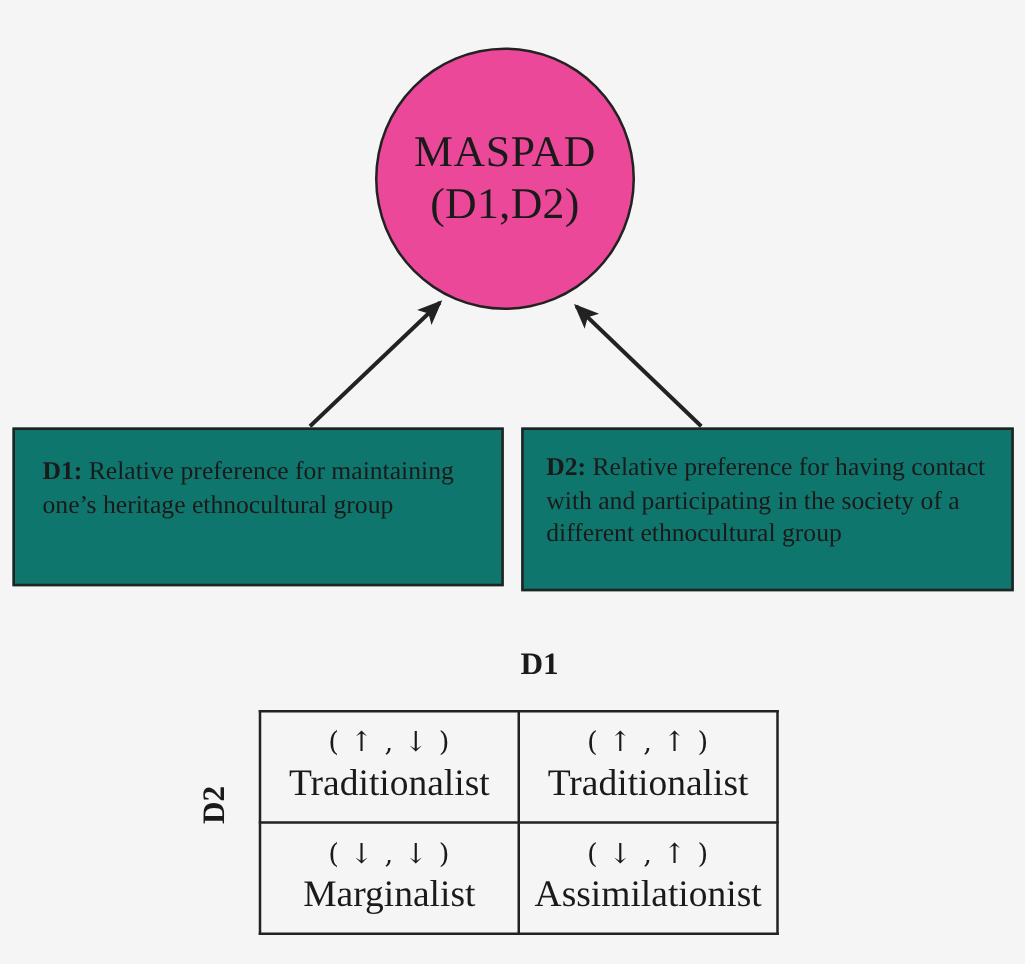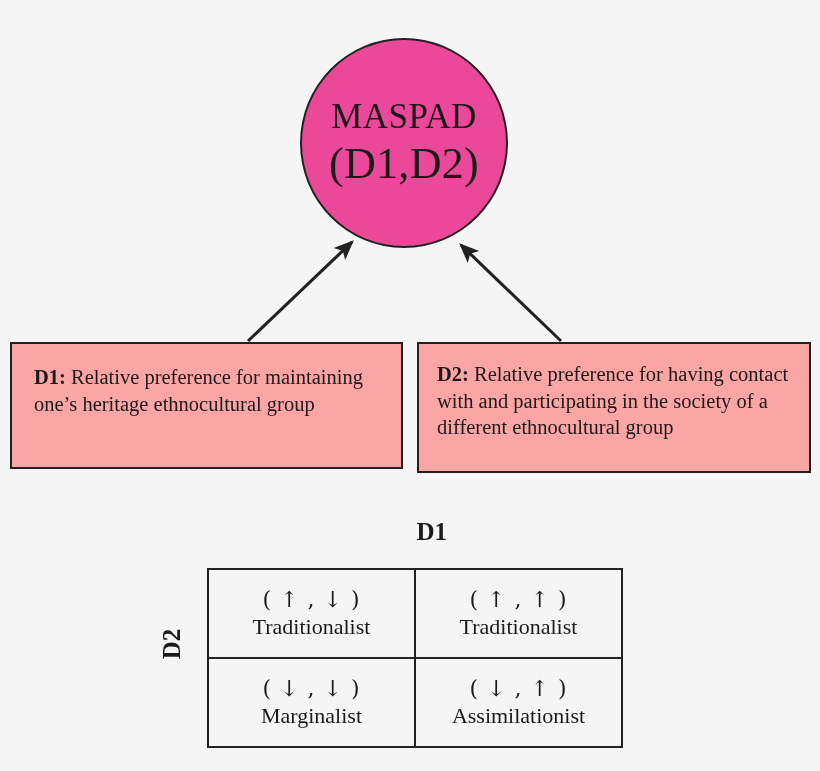--- a/index.html
+++ b/index.html
@@ -40,40 +40,40 @@
     justify-content: center;
     z-index: 3;
   }
   .circle-line-1 {
     font-size: 35px;
     line-height: 1.16;
     letter-spacing: 0.5px;
     white-space: nowrap;
   }
   .circle-line-2 {
-    font-size: 44px;
+    font-size: 35px;
     line-height: 1.16;
     letter-spacing: 0.3px;
     white-space: nowrap;
   }
 
   
   #connector-layer {
     position: absolute;
     left: 0; top: 0;
     width: 820px;
     height: 771px;
     z-index: 1;
   }
 
   
   .dim-box {
     position: absolute;
     border: 2.2px solid #222;
-    background: #fca5a5;
+    background: #0f766e;
     box-sizing: border-box;
     z-index: 2;
   }
   #box-d1 {
     left: 10px;
     top: 342px;
     width: 393px;
     height: 127px;
     padding: 20px 18px 0 22px;
   }
@@ -115,21 +115,21 @@
     vertical-align: middle;
     padding: 0;
   }
   .cell-arrows {
     font-size: 22px;
     line-height: 1.22;
     letter-spacing: 1px;
     font-family: "DejaVu Serif", serif;
   }
   .cell-label {
-    font-size: 22px;
+    font-size: 30px;
     line-height: 1.22;
   }
 
   
   #axis-d1 {
     position: absolute;
     left: 385px;
     top: 518px;
     width: 62px;
     text-align: right;

